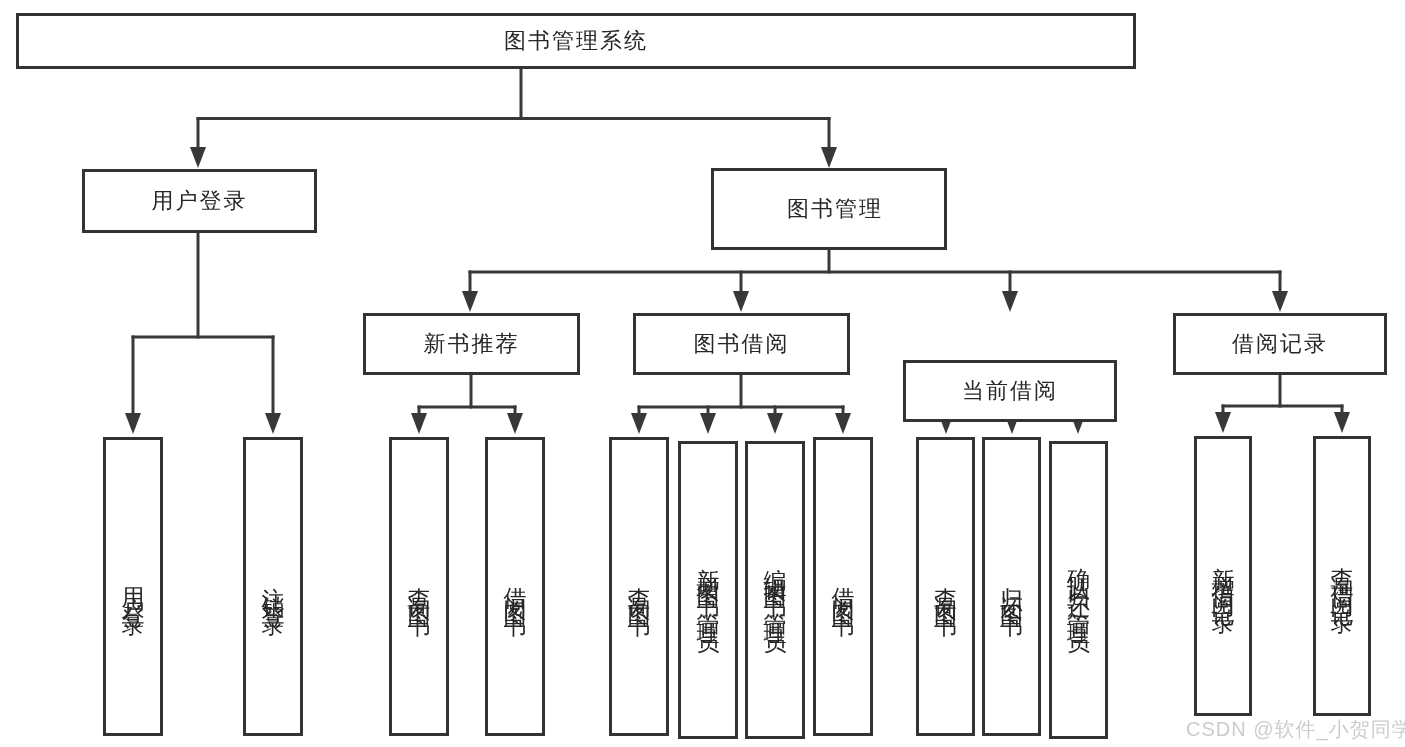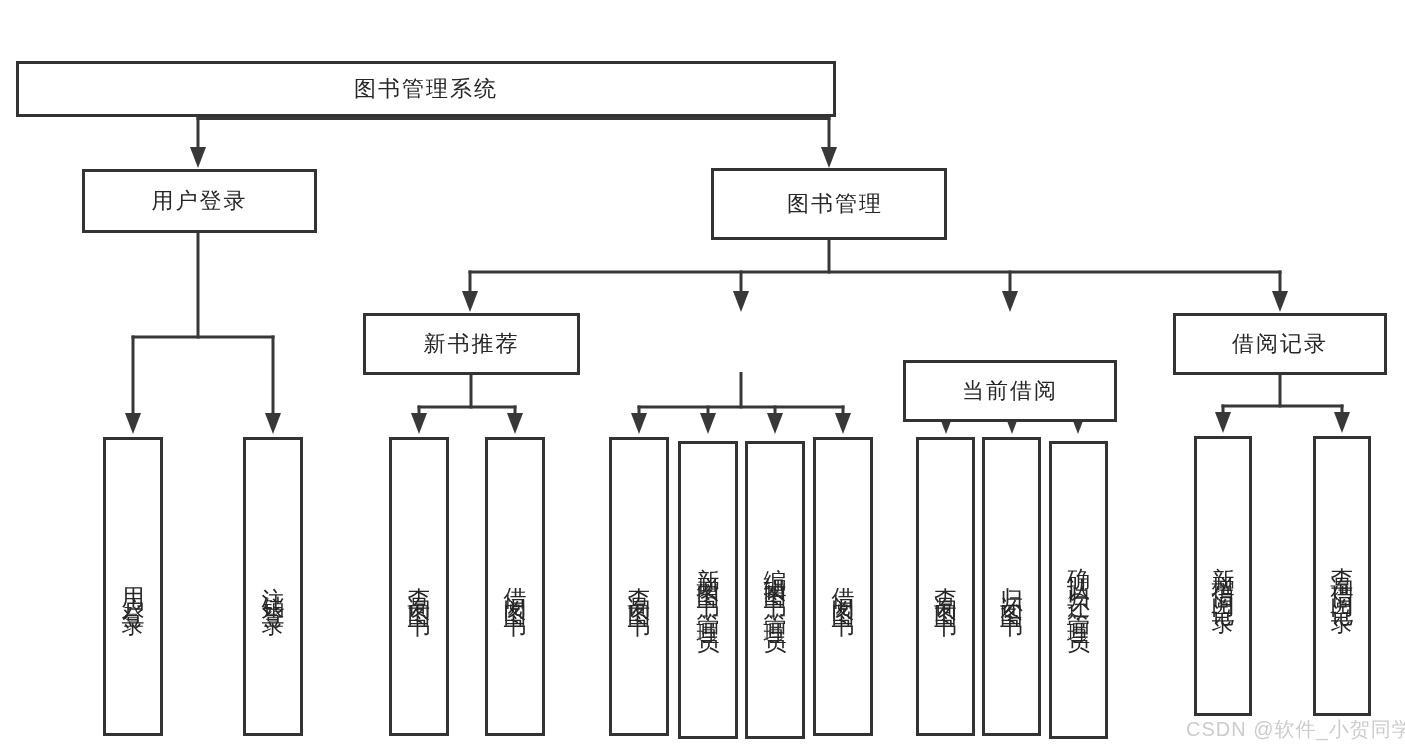--- a/index.html
+++ b/index.html
@@ -121,26 +121,27 @@
       <polygon points="767,413 783,413 775,434"></polygon>
       <polygon points="835,413 851,413 843,434"></polygon>
       <polygon points="938,413 954,413 946,434"></polygon>
       <polygon points="1004,413 1020,413 1012,434"></polygon>
       <polygon points="1070,413 1086,413 1078,434"></polygon>
       <polygon points="1215,412 1231,412 1223,433"></polygon>
       <polygon points="1334,412 1350,412 1342,433"></polygon>
     </g>
   </svg>
 
-  <div class="box box-h" style="left:16px; top:13px; width:820px; height:56px;margin-top:48px;">图书管理系统</div>
+  <div class="box box-h" style="left:16px; top:13px; width:1120px; height:56px;">图书管理系统</div>
 
   <div class="box box-h" style="left:82px; top:169px; width:235px; height:64px;">用户登录</div>
-  <div class="box box-h" style="left:711px; top:168px; width:236px; height:72px;padding-left:12px;">图书管理</div>
+  <div class="box box-h" style="left:711px; top:168px; width:236px; height:82px;padding-left:12px;">图书管理</div>
 
   <div class="box box-h" style="left:363px; top:313px; width:217px; height:62px;">新书推荐</div>
+  <div class="box box-h" style="left:633px; top:313px; width:217px; height:62px;">图书借阅</div>
   <div class="box box-h" style="left:903px; top:313px; width:214px; height:62px;margin-top:47px;">当前借阅</div>
   <div class="box box-h" style="left:1173px; top:313px; width:214px; height:62px;">借阅记录</div>
 
   <div class="box box-v" style="left:103px; top:437px; width:60px; height:299px;">
     <span>用户登录</span>
   </div>
   <div class="box box-v" style="left:243px; top:437px; width:60px; height:299px;">
     <span>注销登录</span>
   </div>
 

